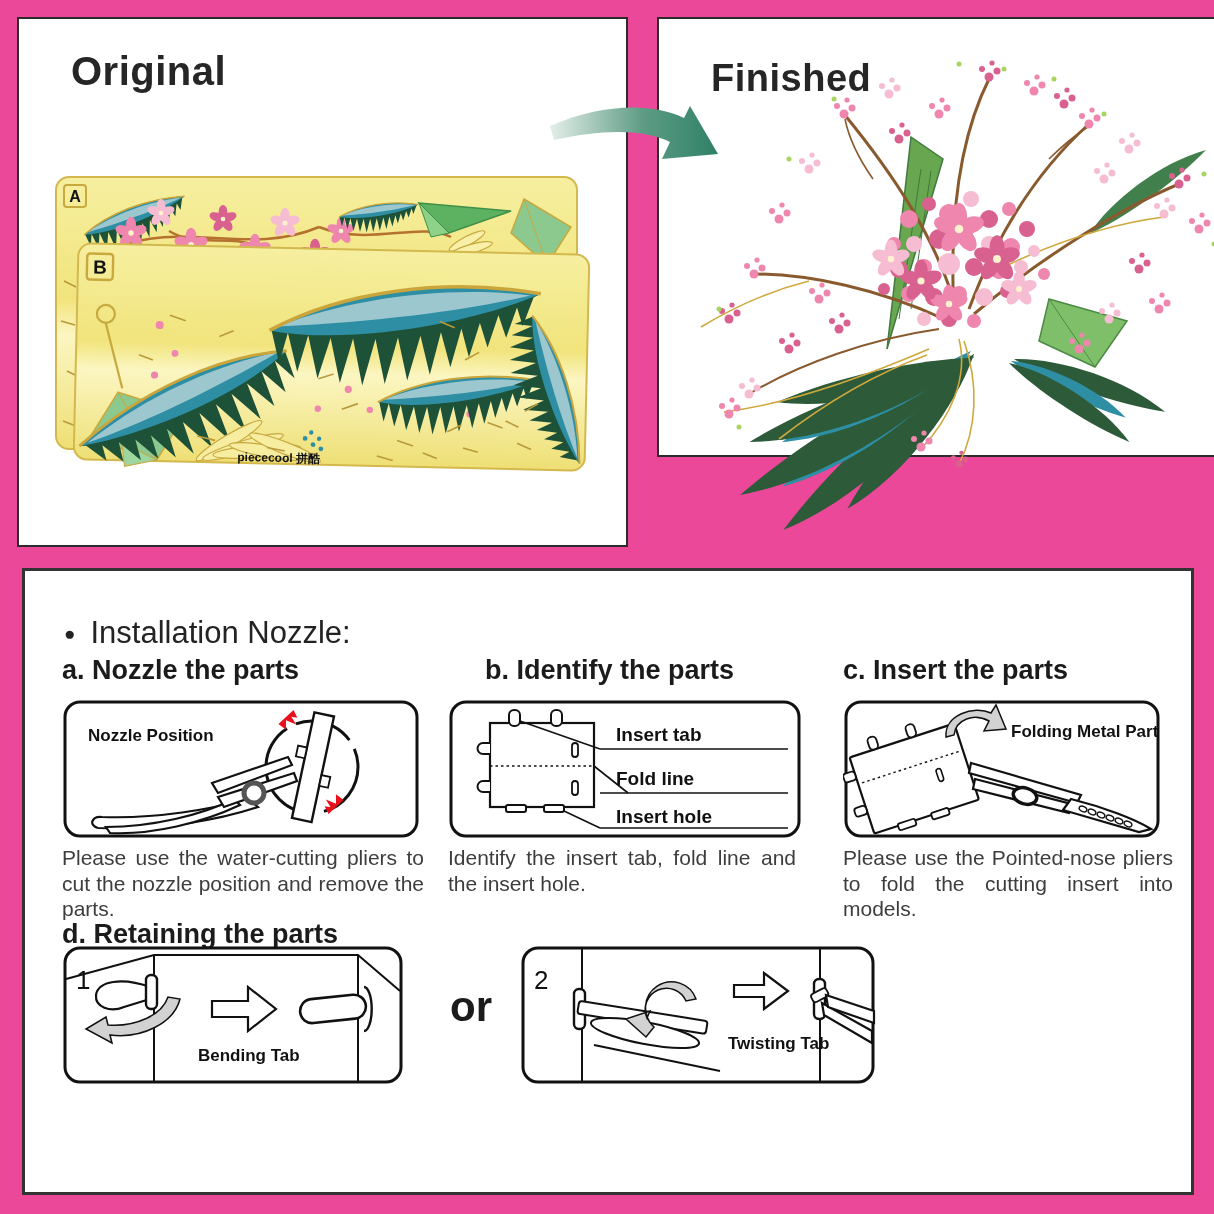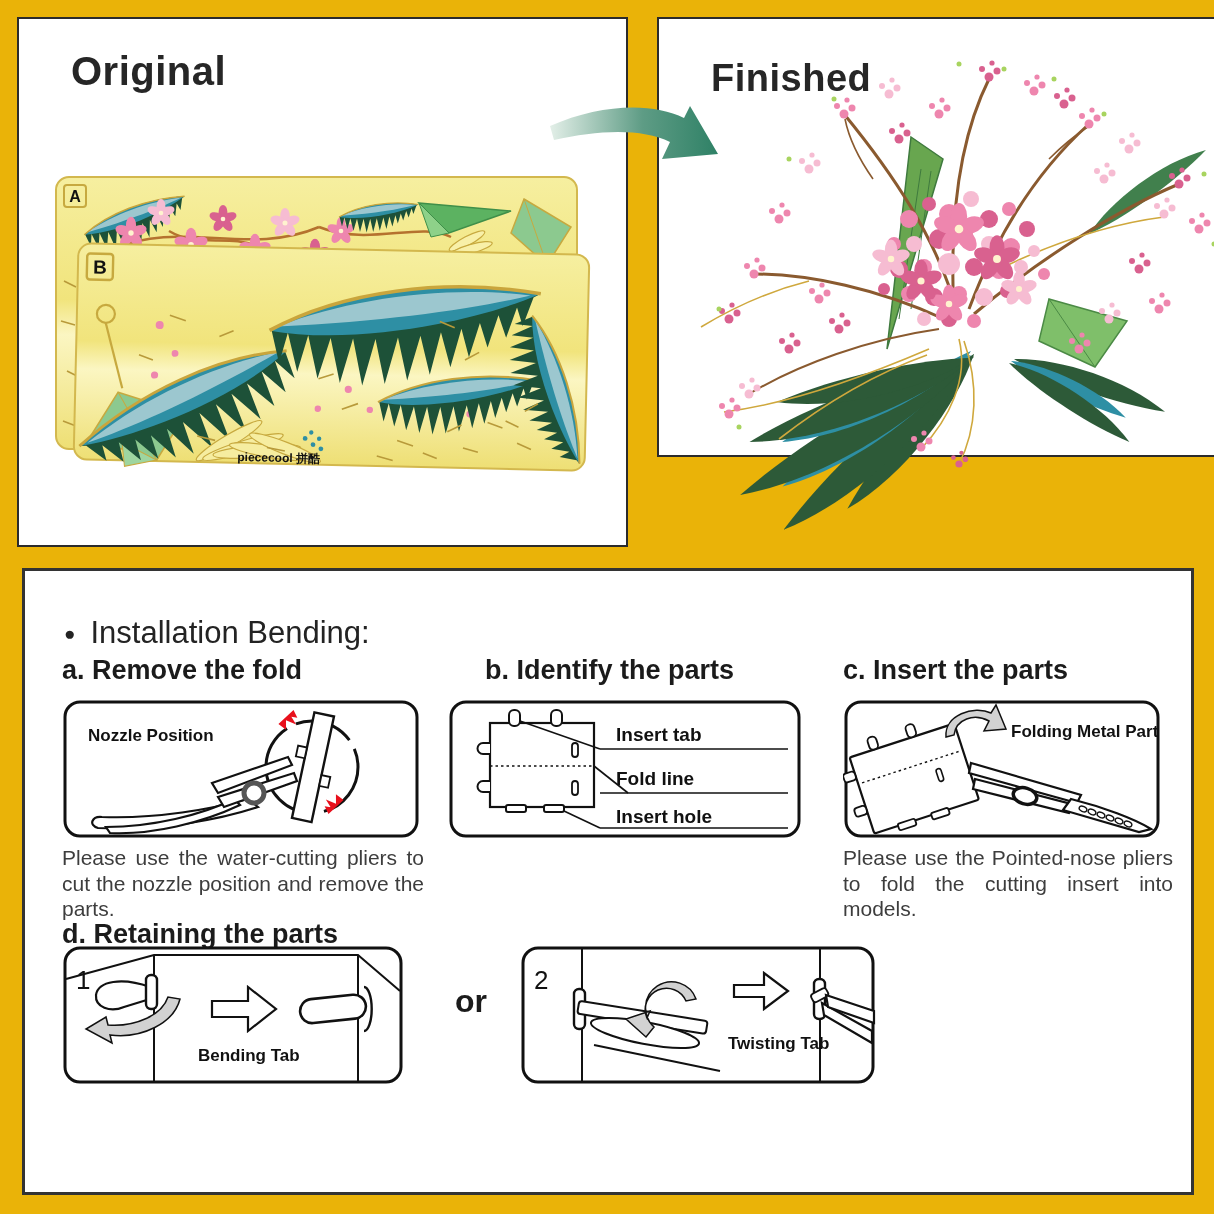--- a/index.html
+++ b/index.html
@@ -6,42 +6,42 @@
     --panel-border:#2b2b2b; --instruction-border:#333333; --heading-text:#262626;
     --caption-text:#3d3d3d; --arrow-teal-dark:#2f8166; --arrow-teal-light:#e3efe8;
     --sheet-yellow:#f2e47c; --sheet-yellow-light:#faf4ae; --sheet-gold:#c9a53c;
     --wing-teal:#2e8fa4; --wing-light:#a8cdd4; --wing-dark-green:#1d5138;
     --blossom-pink:#ee86ae; --blossom-deep-pink:#d9618f; --blossom-light-pink:#f6bcd2;
     --leaf-green:#2d5a38; --kite-green:#8cc98f; --branch-brown:#8a5a2f;
     --bolt-red:#e8101c; --diagram-gray:#d2d2d2;
   }
   html,body{margin:0;padding:0;background:#ffffff;}
   body{width:1214px;height:1214px;font-family:"Liberation Sans",sans-serif;}
-  .stage{position:relative;width:1214px;height:1214px;overflow:hidden;background:#eab308;}
+  .stage{position:relative;width:1214px;height:1214px;overflow:hidden;background:#ec4899;}
   .panel{position:absolute;box-sizing:border-box;background:#fff;border:2px solid var(--panel-border,#2b2b2b);}
   .panel-original{left:17px;top:17px;width:611px;height:530px;}
   .panel-finished{left:637px;top:17px;width:560px;height:440px;margin-left:20px;}
   .panel-instructions{left:22px;top:568px;width:1172px;height:627px;border-width:3px;border-color:var(--instruction-border,#333);}
   .panel-title{position:absolute;margin:0;font-size:40px;font-weight:bold;color:var(--heading-text,#262626);letter-spacing:.5px;}
   .panel-original .panel-title{left:52px;top:30px;}
   .panel-finished .panel-title{left:52px;top:38px;font-size:38px;}
   .art{position:absolute;left:0;top:0;}
   .transfer-arrow{position:absolute;left:550px;top:96px;width:172px;height:96px;z-index:6;}
   .inst-header{position:absolute;left:39px;top:44px;display:flex;align-items:center;gap:15px;font-size:31px;color:#232323;}
   .inst-header .bullet{font-size:19px;line-height:1;}
   .step-title{position:absolute;margin:0;font-size:27px;font-weight:bold;color:#1b1b1b;}
   .t-a{left:37px;top:84px;} .t-b{left:423px;top:84px;margin-left:37px;} .t-c{left:818px;top:84px;} .t-d{left:37px;top:348px;}
   .diag{position:absolute;}
   .d-a{left:37px;top:128px;} .d-b{left:423px;top:128px;} .d-c{left:818px;top:128px;}
   .d-1{left:37px;top:374px;} .d-2{left:495px;top:374px;}
   .cap{position:absolute;margin:0;font-size:21px;line-height:1.22;color:var(--caption-text,#3d3d3d);text-align:justify;}
   .cap-a{left:37px;top:274px;width:362px;}
   .cap-b{left:423px;top:274px;width:348px;}
   .cap-c{left:818px;top:274px;width:330px;}
-  .or-sep{position:absolute;left:404px;top:412px;width:84px;text-align:center;font-size:32px;font-weight:bold;color:#1b1b1b;}
+  .or-sep{position:absolute;left:404px;top:412px;width:84px;text-align:center;font-size:42px;font-weight:bold;color:#1b1b1b;}
   svg text{font-family:"Liberation Sans",sans-serif;fill:#111;}
   .dlab{font-weight:bold;font-size:17px;}
   .blab{font-weight:bold;font-size:19px;}
   .numlab{font-size:26px;}
   .ln{stroke:#111;stroke-width:1.6;}
   .outline{fill:#fff;stroke:#111;stroke-width:2.2;}
 </style>
 </head>
 <body>
 
@@ -339,24 +339,24 @@
           <circle cx="395" cy="60" r="2.5"></circle>
         </g>
       </g>
     </svg>
   </section>
 
   <section class="panel panel-instructions">
 
     <div class="inst-header">
       <span class="bullet">●</span>
-      <span>Installation Bending:</span>
+      <span>Installation Nozzle:</span>
     </div>
 
-    <h3 class="step-title t-a">a. Remove the fold</h3>
+    <h3 class="step-title t-a">a. Nozzle the parts</h3>
     <h3 class="step-title t-b">b. Identify the parts</h3>
     <h3 class="step-title t-c">c. Insert the parts</h3>
 
     <svg class="diag d-a" width="358" height="140" viewBox="0 0 358 140">
       <rect x="3" y="3" width="352" height="134" rx="15" fill="#fff" stroke="#111" stroke-width="3"></rect>
       <text class="dlab" x="26" y="42">Nozzle Position</text>
       <circle cx="250" cy="68" r="46" fill="#fff" stroke="#111" stroke-width="3" stroke-dasharray="60 10 120 10"></circle>
       <g transform="rotate(12 250 68)">
         <rect x="241" y="14" width="20" height="108" fill="#fff" stroke="#111" stroke-width="2.4"></rect>
         <rect x="232" y="50" width="9" height="11" fill="#fff" stroke="#111" stroke-width="1.8"></rect>
@@ -425,20 +425,21 @@
           <ellipse cx="249" cy="113" rx="4" ry="2.5" transform="rotate(24 249 113)"></ellipse>
           <ellipse cx="258" cy="116" rx="4" ry="2.5" transform="rotate(24 258 116)"></ellipse>
           <ellipse cx="267" cy="119" rx="4" ry="2.5" transform="rotate(24 267 119)"></ellipse>
           <ellipse cx="276" cy="122" rx="4" ry="2.5" transform="rotate(24 276 122)"></ellipse>
           <ellipse cx="285" cy="125" rx="4" ry="2.5" transform="rotate(24 285 125)"></ellipse>
         </g>
       </g>
     </svg>
 
     <p class="cap cap-a">Please use the water-cutting pliers to cut the nozzle position and remove the parts.</p>
+    <p class="cap cap-b">Identify the insert tab, fold line and the insert hole.</p>
     <p class="cap cap-c">Please use the Pointed-nose pliers to fold the cutting insert into models.</p>
 
     <h3 class="step-title t-d">d. Retaining the parts</h3>
 
     <svg class="diag d-1" width="342" height="140" viewBox="0 0 342 140">
       <rect x="3" y="3" width="336" height="134" rx="15" fill="#fff" stroke="#111" stroke-width="3"></rect>
       <polyline points="4,34 92,10 296,10 338,46" fill="none" stroke="#111" stroke-width="2"></polyline>
       <line x1="92" y1="10" x2="92" y2="136" stroke="#111" stroke-width="2"></line>
       <line x1="296" y1="10" x2="296" y2="136" stroke="#111" stroke-width="2"></line>
       <text class="numlab" x="14" y="44">1</text>

